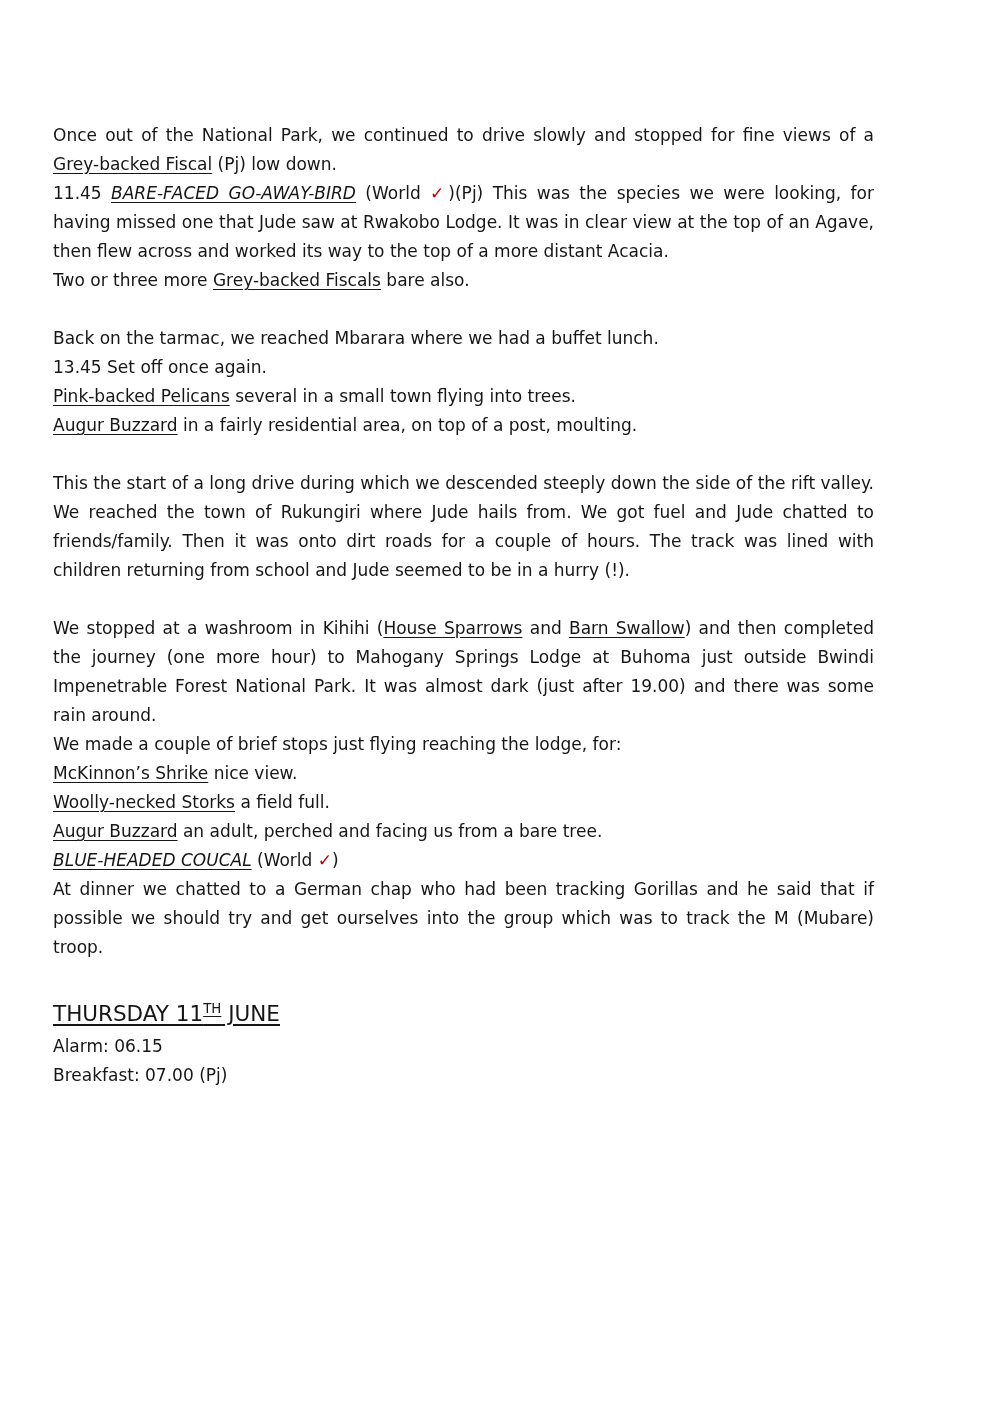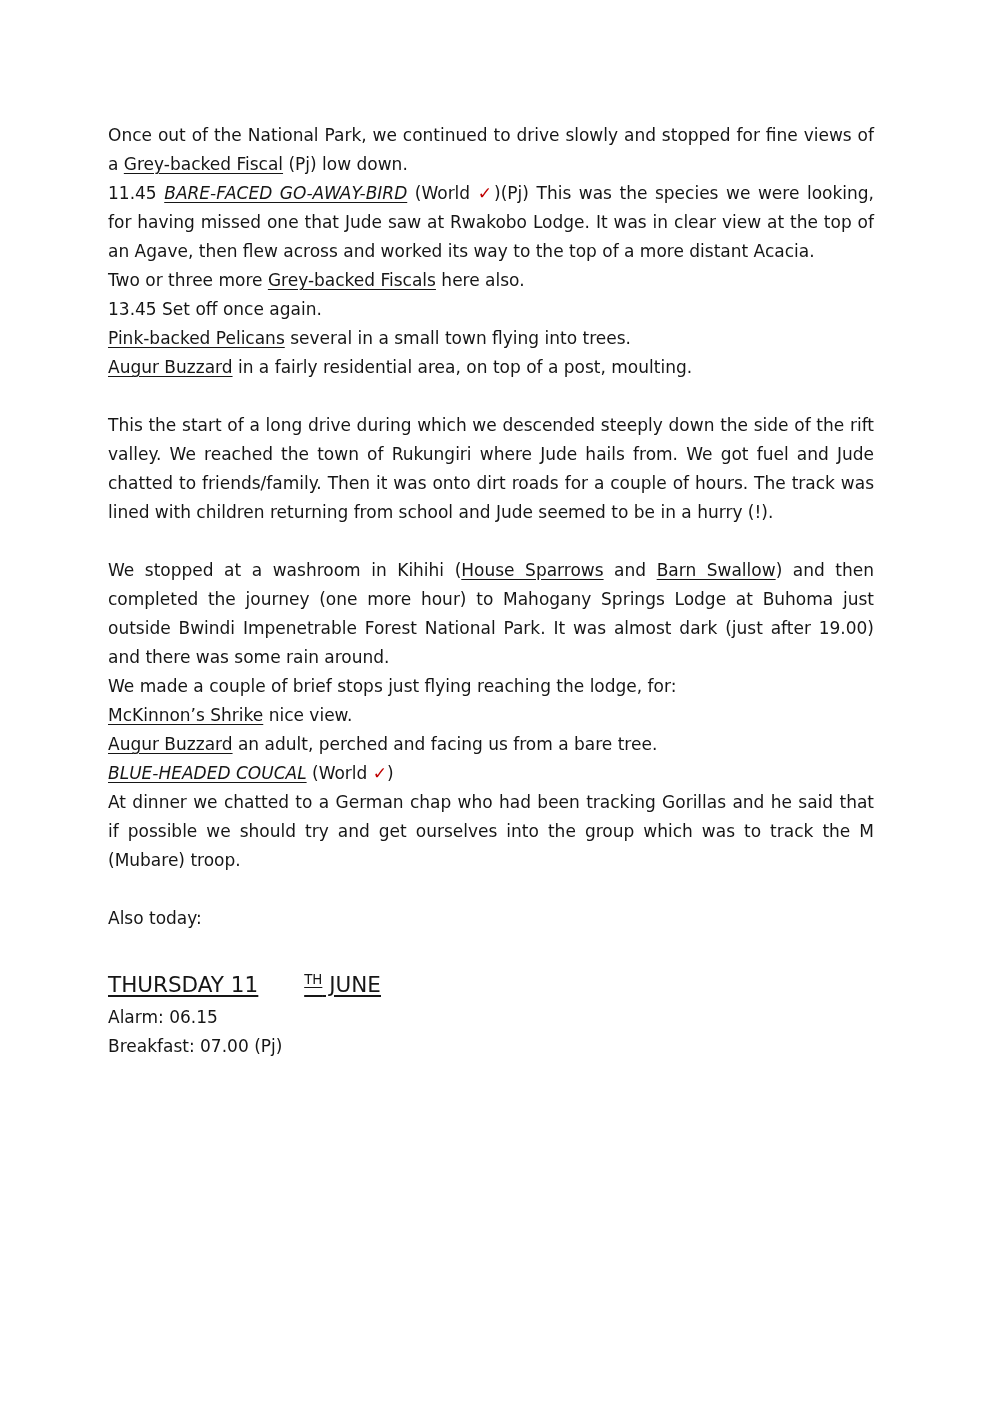--- a/index.html
+++ b/index.html
@@ -6,21 +6,21 @@
     margin: 0;
     padding: 0;
     background: #ffffff;
   }
   .page {
     position: relative;
     width: 992px;
     height: 1109px;
     box-sizing: border-box;
     background: #ffffff;
-    padding: 121px 118px 40px 108px;
+    padding: 121px 118px 40px 53px;
     font-family: "DejaVu Sans", sans-serif;
     color: #161616;
     overflow: hidden;
   }
   .para {
     font-size: 17px;
     line-height: 29px;
     text-align: justify;
     margin: 0;
   }
@@ -40,39 +40,39 @@
     text-underline-offset: 3px;
   }
   .seg.i { font-style: italic; }
   .seg.chk {
     color: #c00000;
     font-weight: bold;
   }
   .seg.sup {
     vertical-align: super;
     font-size: 0.62em;
-    margin-left: 46px;
   }
 </style>
 </head>
 <body>
 
 <div class="page">
   <div id="doc-content">
       <div class="para"><span class="seg">Once out of the National Park, we continued to drive slowly and stopped for fine views of a </span><span class="seg u">Grey-backed Fiscal</span><span class="seg"> (Pj) low down.</span></div>
       <div class="para"><span class="seg">11.45 </span><span class="seg u i">BARE-FACED GO-AWAY-BIRD</span><span class="seg"> (World </span><span class="seg chk">✓</span><span class="seg">)(Pj) This was the species we were looking, for having missed one that Jude saw at Rwakobo Lodge. It was in clear view at the top of an Agave, then flew across and worked its way to the top of a more distant Acacia.</span></div>
-      <div class="para"><span class="seg">Two or three more </span><span class="seg u">Grey-backed Fiscals</span><span class="seg"> here also.</span></div>
+      <div class="para"><span class="seg">Two or three more </span><span class="seg u">Grey-backed Fiscals</span><span class="seg"> bare also.</span></div>
+      <div class="para gap"><span class="seg">Back on the tarmac, we reached Mbarara where we had a buffet lunch.</span></div>
       <div class="para"><span class="seg">13.45 Set off once again.</span></div>
       <div class="para"><span class="seg u">Pink-backed Pelicans</span><span class="seg"> several in a small town flying into trees.</span></div>
       <div class="para"><span class="seg u">Augur Buzzard</span><span class="seg"> in a fairly residential area, on top of a post, moulting.</span></div>
       <div class="para gap"><span class="seg">This the start of a long drive during which we descended steeply down the side of the rift valley. We reached the town of Rukungiri where Jude hails from. We got fuel and Jude chatted to friends/family. Then it was onto dirt roads for a couple of hours. The track was lined with children returning from school and Jude seemed to be in a hurry (!).</span></div>
       <div class="para gap"><span class="seg">We stopped at a washroom in Kihihi (</span><span class="seg u">House Sparrows</span><span class="seg"> and </span><span class="seg u">Barn Swallow</span><span class="seg">) and then completed the journey (one more hour) to Mahogany Springs Lodge at Buhoma just outside Bwindi Impenetrable Forest National Park. It was almost dark (just after 19.00) and there was some rain around.</span></div>
       <div class="para"><span class="seg">We made a couple of brief stops just flying reaching the lodge, for:</span></div>
       <div class="para"><span class="seg u">McKinnon’s Shrike</span><span class="seg"> nice view.</span></div>
+      <div class="para"><span class="seg u">Woolly-necked Storks</span><span class="seg"> a field full.</span></div>
       <div class="para"><span class="seg u">Augur Buzzard</span><span class="seg"> an adult, perched and facing us from a bare tree.</span></div>
       <div class="para"><span class="seg u i">BLUE-HEADED COUCAL</span><span class="seg"> (World </span><span class="seg chk">✓</span><span class="seg">)</span></div>
       <div class="para"><span class="seg">At dinner we chatted to a German chap who had been tracking Gorillas and he said that if possible we should try and get ourselves into the group which was to track the M (Mubare) troop.</span></div>
-      <div class="para gap"><span class="seg">Also today:</span></div>
       <div class="heading gap"><span class="seg u">THURSDAY 11</span><span class="seg u sup">TH</span><span class="seg u"> JUNE</span></div>
       <div class="para"><span class="seg">Alarm: 06.15</span></div>
       <div class="para"><span class="seg">Breakfast: 07.00 (Pj)</span></div>
     </div>
 </div>
 
 </body></html>

